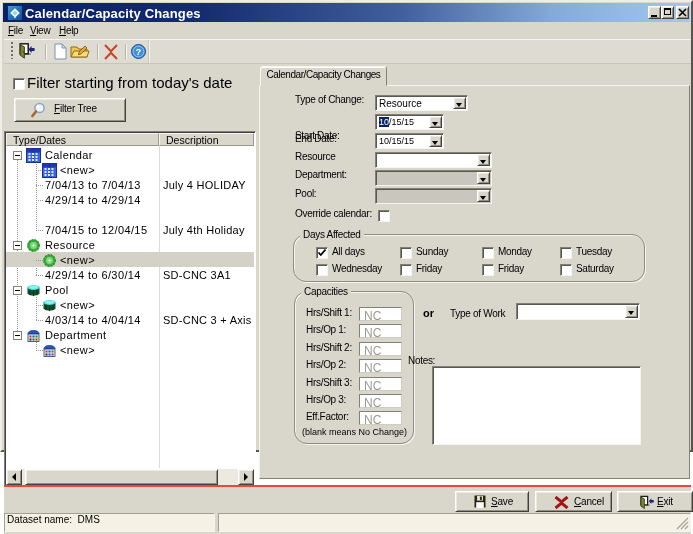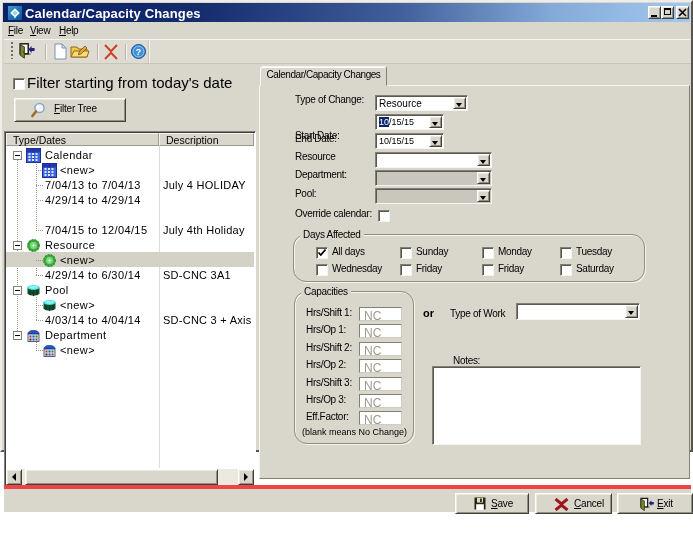--- a/index.html
+++ b/index.html
@@ -40,21 +40,21 @@
 .flabel { position:absolute; font-size:10px; letter-spacing:-0.3px; white-space:nowrap; }
 .combo { position:absolute; height:16px; background:#fff; border:1px solid; border-color:#828075 #F6F4EE #F6F4EE #828075; box-shadow:inset 1px 1px 0 #5a5850; }
 .combo.dis { background:#C9C6BD; }
 .drop { position:absolute; right:1px; top:1px; bottom:1px; width:13px; background:#D9D6CC; border:1px solid; border-color:#fff #404040 #404040 #fff; box-shadow:inset 1px 1px 0 #EBE9E1, inset -1px -1px 0 #94917f; }
 .drop:after { content:""; position:absolute; left:2px; top:5px; border:3px solid transparent; border-top:4px solid #000; }
 .combo .ctext { position:absolute; left:3px; top:2px; font-size:10px; }
 .cb { position:absolute; width:12px; height:12px; background:#fff; border:1px solid; border-color:#828075 #F6F4EE #F6F4EE #828075; box-shadow:inset 1px 1px 0 #5a5850; }
 .group { position:absolute; border:1px solid #8f8c80; box-shadow:1px 1px 0 #F6F4EE, inset 1px 1px 0 #F6F4EE; border-radius:13px; }
 .glegend { position:absolute; top:-6px; background:#D9D6CC; padding:0 3px; font-size:10px; letter-spacing:-0.3px; white-space:nowrap; line-height:11px; }
 .ncfield { position:absolute; left:64px; width:43px; height:14px; background:#fff; border:1px solid; border-color:#838075 #CFCCC2 #CFCCC2 #838075; color:#9d9a8e; padding:1px 0 0 4px; font-size:12px; }
-#btnbar { position:absolute; left:2px; top:483px; width:687px; height:27px; background:#D9D6CC; border-top:4px solid #ef4444; }
+#btnbar { position:absolute; left:2px; top:483px; width:687px; height:27px; background:#D9D6CC; border-top:2px solid #ef4444; }
 .pbtn { position:absolute; top:5px; height:20px; background:#D9D6CC; border:1px solid; border-color:#fff #404040 #404040 #fff; box-shadow:inset 1px 1px 0 #EBE9E1, inset -1px -1px 0 #94917f; font-size:11px; }
 .pbtn u { text-decoration:underline; }
 .pbtn .cap { position:absolute; top:3px; }
 #statusbar { position:absolute; left:2px; top:510px; width:687px; height:22px; background:#D9D6CC; }
 .spanel { position:absolute; top:2px; height:19px; background:#F5F2E5; border:1px solid; border-color:#a3a094 #F6F4EE #F6F4EE #a3a094; font-size:10px; }
 </style>
 </head>
 <body>
 <div id="win">
   <div id="titlebar">
@@ -383,21 +383,21 @@
       <div class="ncfield" style="top:119px">NC</div>
     <div class="flabel" style="left:7px;top:135px;font-size:9px;letter-spacing:0">(blank means No Change)</div>
   </div>
 
   <div class="flabel" style="left:421px;top:305px;font-weight:bold;font-size:11px;letter-spacing:0">or</div>
   <div class="flabel" style="left:448px;top:306px">Type of Work</div>
   <div class="combo" style="left:514px;top:301px;width:124px;height:17px">
       <div class="drop"></div>
     </div>
 
-  <div class="flabel" style="left:451px;top:353px">Notes:</div>
+  <div class="flabel" style="left:406px;top:353px">Notes:</div>
   <div class="abs" style="left:430px;top:364px;width:209px;height:79px;background:#fff;border:1px solid;border-color:#828075 #F6F4EE #F6F4EE #828075;box-shadow:inset 1px 1px 0 #5a5850"></div>
 
   <div id="btnbar">
     <div class="pbtn" style="left:451px;top:4px;width:74px;height:21px">
       <svg class="abs" style="left:18px;top:3px" width="12" height="13" viewBox="0 0 12 13">
         <rect x="0.5" y="0.5" width="11" height="12" fill="#26260f"></rect>
         <rect x="3" y="1" width="6" height="4.6" fill="#dedbc8"></rect>
         <rect x="6" y="1.6" width="1.8" height="3.4" fill="#26260f"></rect>
         <rect x="2.2" y="7.2" width="7.6" height="5.8" fill="#fff"></rect>
       </svg>
@@ -413,13 +413,22 @@
       <svg class="abs" style="left:21px;top:3px" width="16" height="15" viewBox="0 0 16 15">
         <rect x="2.6" y="9.4" width="8" height="1.5" fill="#8f8d82"></rect>
         <rect x="2" y="1.4" width="6.6" height="8.5" fill="#fff" stroke="#1d1d1d" stroke-width="1.3"></rect>
         <path d="M2 2.1 L5.4 3.9 L5.4 13.6 L2 11.2 Z" fill="#7c842f" stroke="#343a10" stroke-width="0.8"></path>
         <path d="M14.8 5 L12.4 5 L12.4 3.3 L9.8 6.2 L12.4 9.1 L12.4 7.4 L14.8 7.4 Z" fill="#232377"></path>
       </svg>
       <div class="cap" style="left:39px;top:4px;font-size:10px;letter-spacing:-0.2px"><u>E</u>xit</div>
     </div>
   </div>
 
+  <div id="statusbar">
+    <div class="spanel" style="left:0px;width:211px;top:1px;padding:0 0 0 2px">Dataset name:&nbsp; DMS</div>
+    <div class="spanel" style="left:214px;width:473px;top:1px">
+      <svg class="abs" style="right:1px;bottom:1px" width="13" height="13" viewBox="0 0 13 13">
+        <path d="M12 1 L1 12 M12 5 L5 12 M12 9 L9 12" stroke="#aaa795" stroke-width="1.4"></path>
+        <path d="M13 2 L2 13 M13 6 L6 13 M13 10 L10 13" stroke="#F6F4EE" stroke-width="1"></path>
+      </svg>
+    </div>
+  </div>
 </div>
 
 </body></html>

